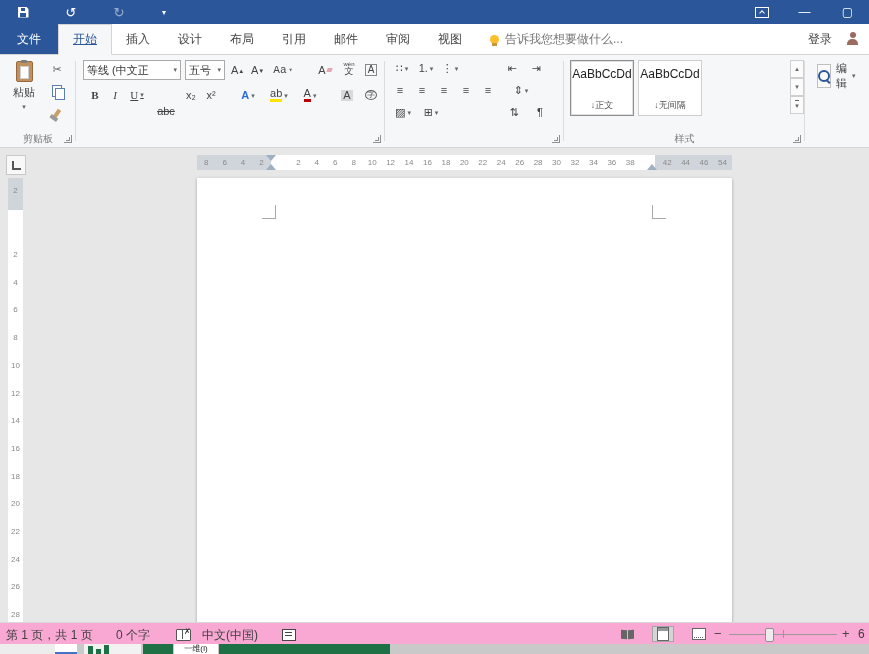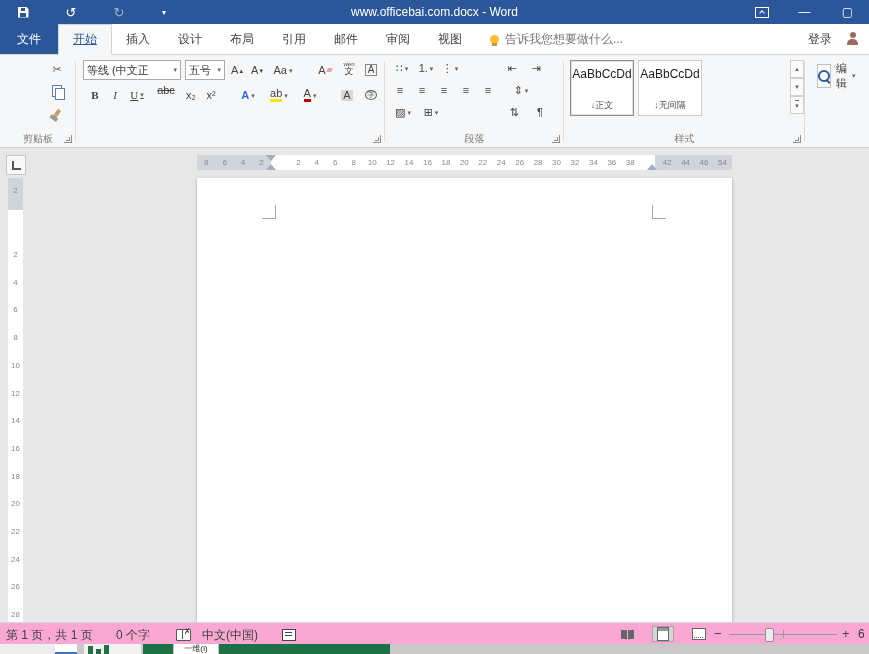--- a/index.html
+++ b/index.html
@@ -155,21 +155,20 @@
       <div class="qat-btn">
           <span>↺</span>
         </div>
       <div class="qat-btn dim">
           <span>↻</span>
         </div>
       <div class="qat-btn qat-caret">
           <span>▾</span>
         </div>
     </div>
-    <div class="title-text">www.officebai.com.docx - Word</div>
     <div class="win-controls">
       <div class="win-btn">
           <span class="ribbon-display-icon"></span>
         </div>
       <div class="win-btn">
           <span>—</span>
         </div>
       <div class="win-btn">
           <span>▢</span>
         </div>
@@ -192,20 +191,25 @@
     </div>
     <div class="tab-right">
       <span>登录</span>
       <span class="person-icon"></span>
     </div>
   </div>
 
   <div class="ribbon">
 
     <div class="group" style="left:0;width:76px;">
+      <div class="paste-btn">
+        <span class="clipboard-icon"></span>
+        <span>粘贴</span>
+        <span class="dd" style="font-size:7px;color:#666;">▾</span>
+      </div>
       <div class="clip-col">
         <div class="mini">
             <span>✂</span>
           </div>
         <div class="mini">
             <span class="copy-icon"></span>
           </div>
         <div class="mini">
             <span class="painter-icon"></span>
           </div>
@@ -227,21 +231,21 @@
         <span class="dd">▾</span>
       </div>
       <div class="sbtn" style="left:152px;top:6px;width:18px;">
           <span>A</span>
           <span class="mini-sup">▴</span>
         </div>
       <div class="sbtn" style="left:172px;top:6px;width:18px;">
           <span>A</span>
           <span class="mini-sup">▾</span>
         </div>
-      <div class="sbtn" style="left:192px;top:6px;width:30px;">
+      <div class="sbtn" style="left:192px;top:6px;width:30px;font-family:Liberation Mono, monospace;">
           <span>Aa</span>
           <span class="dd">▾</span>
         </div>
       <div class="sbtn" style="left:238px;top:6px;width:22px;">
           <span>A</span>
           <span class="eraser"></span>
         </div>
       <div class="sbtn" style="left:264px;top:4px;width:18px;">
         <span class="phonetic">
             <span class="top">wén</span>
@@ -255,21 +259,21 @@
       <div class="sbtn serif" style="left:10px;top:31px;width:18px;font-weight:bold;">
           <span>B</span>
         </div>
       <div class="sbtn serif" style="left:32px;top:31px;width:14px;font-style:italic;">
           <span>I</span>
         </div>
       <div class="sbtn serif u-line" style="left:50px;top:31px;width:22px;">
           <span>U</span>
           <span class="dd">▾</span>
         </div>
-      <div class="sbtn strike" style="left:78px;top:26px;width:24px;">
+      <div class="sbtn strike" style="left:78px;top:47px;width:24px;">
           <span>abc</span>
         </div>
       <div class="sbtn" style="left:106px;top:31px;width:18px;">
           <span>x₂</span>
         </div>
       <div class="sbtn" style="left:126px;top:31px;width:18px;">
           <span>x²</span>
         </div>
       <div class="sbtn" style="left:160px;top:31px;width:24px;">
           <span class="fx">A</span>
@@ -344,21 +348,20 @@
           <span>⊞</span>
           <span class="dd">▾</span>
         </div>
       <div class="sbtn" style="left:120px;top:48px;width:18px;">
           <span>⇅</span>
         </div>
       <div class="sbtn" style="left:146px;top:48px;width:18px;">
           <span>¶</span>
         </div>
 
-      <div class="group-label">段落</div>
       <div class="launcher">
           <span class="launcher-icon"></span>
         </div>
       <div class="group-sep"></div>
     </div>
 
     <div class="group" style="left:564px;width:241px;">
       <div class="style-card selected" style="left:6px;width:64px;">
         <span class="style-preview">AaBbCcDd</span>
         <span class="style-name">↓正文</span>

